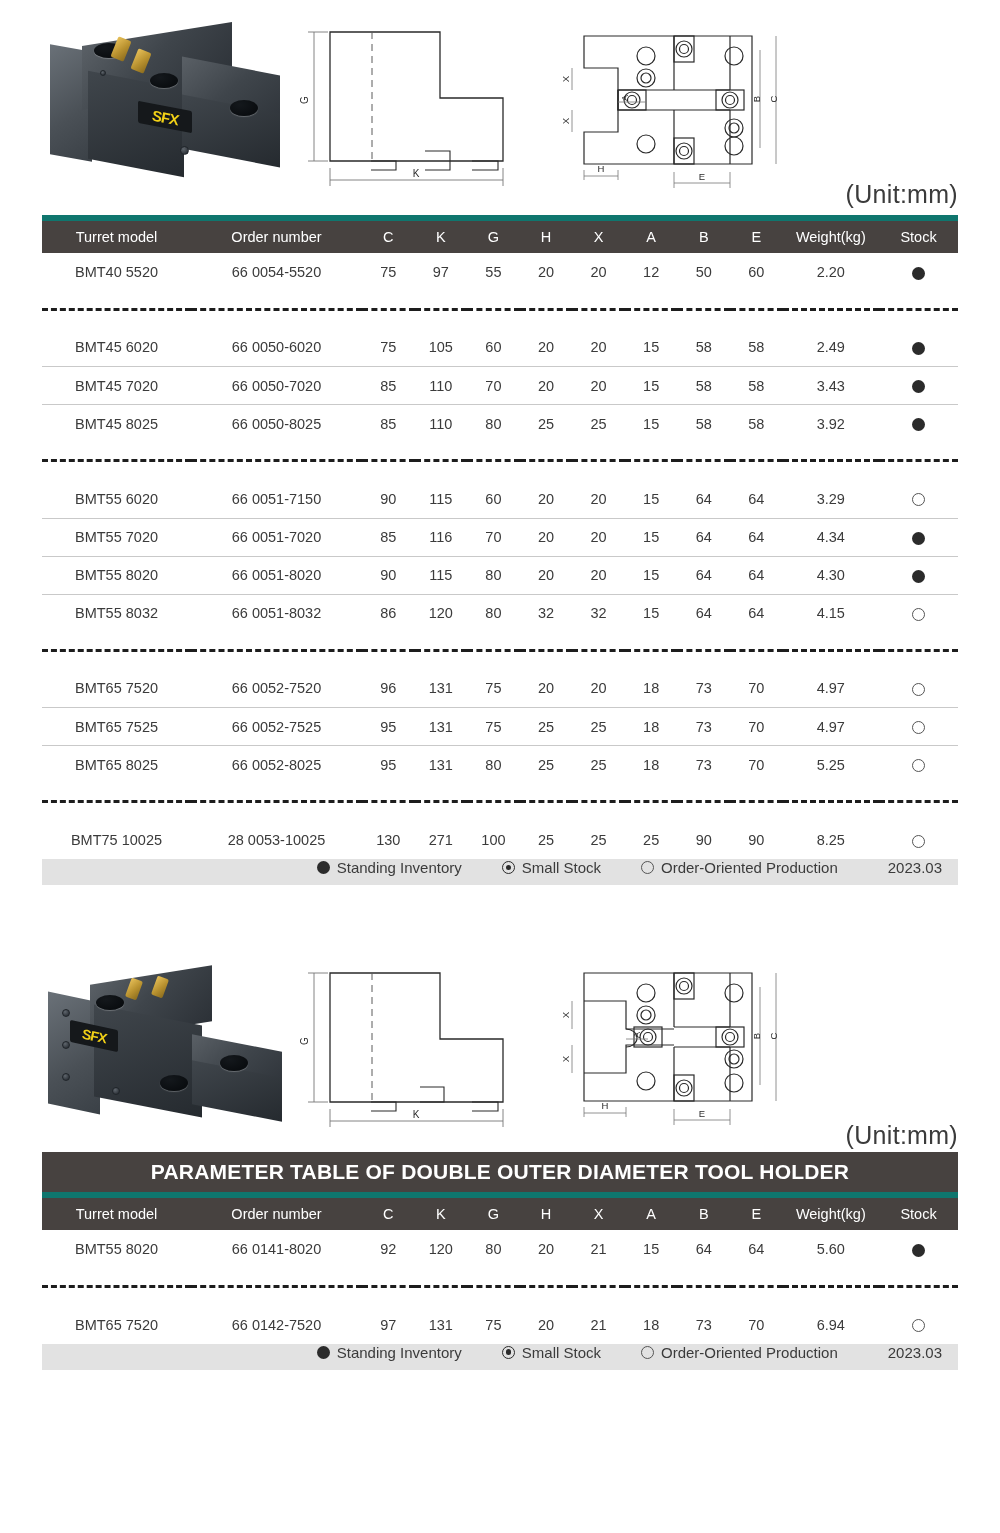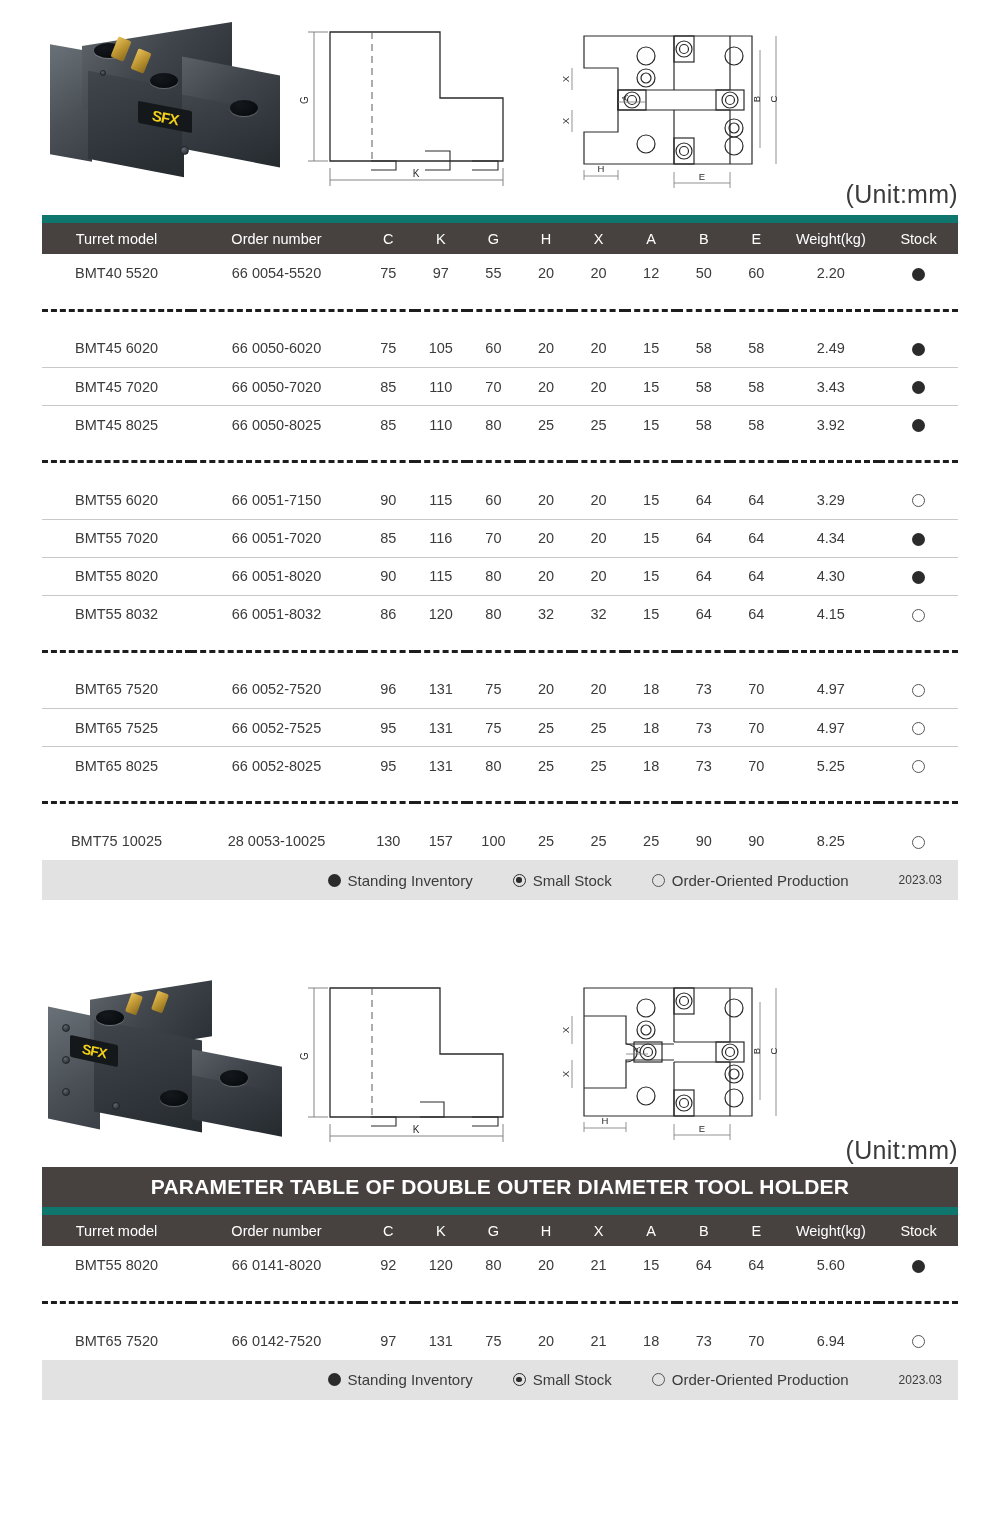--- a/index.html
+++ b/index.html
@@ -100,21 +100,21 @@
   table { width: 100%; border-collapse: collapse; table-layout: fixed; }
 
   thead th {
     background: #474240;
     color: #ffffff;
     font-size: 14.5px;
     font-weight: normal;
     height: 35px;
     vertical-align: middle;
   }
-  thead tr { border-top: 8px solid #0f766e; }
+  thead tr { border-top: 6px solid #0f766e; }
 
   tbody td {
     font-size: 14.5px;
     color: #3b3b3b;
     text-align: center;
     height: 38px;
     vertical-align: middle;
     border-bottom: 1px solid #c9c9c9;
   }
   tbody tr.last-in-group td { border-bottom: none; }
@@ -152,30 +152,30 @@
     left: 50%; top: 50%;
     width: 5.5px; height: 5.5px;
     margin: -2.75px 0 0 -2.75px;
     border-radius: 50%;
     background: #2b2b2b;
   }
 
   
   .legend {
     background: #e2e2e2;
-    height: 40px;
+    height: 26px;
     display: flex;
-    align-items: center;
+    align-items: flex-start;
     justify-content: flex-end;
     font-size: 15px;
     color: #3b3b3b;
     padding-right: 16px;
   }
   .legend-item { display: flex; align-items: center; gap: 7px; margin-right: 40px; }
-  .legend .date { margin-left: 10px; font-size: 12px; }
+  .legend .date { margin-left: 10px; font-size: 15px; }
 
   .gap-1 { height: 62px; }
 </style>
 </head>
 <body>
 
 <div class="page">
 
   <div class="visual-block">
 
@@ -500,21 +500,21 @@
           <tr class="divider">
             <td colspan="12"></td>
           </tr>
           <tr class="spacer">
             <td colspan="12"></td>
           </tr>
           <tr class="last-in-group">
             <td>BMT75 10025</td>
             <td>28 0053-10025</td>
             <td>130</td>
-            <td>157</td>
+            <td>271</td>
             <td>100</td>
             <td>25</td>
             <td>25</td>
             <td>25</td>
             <td>90</td>
             <td>90</td>
             <td>8.25</td>
             <td><span class="mk hollow"></span></td>
           </tr>
         </tbody>

